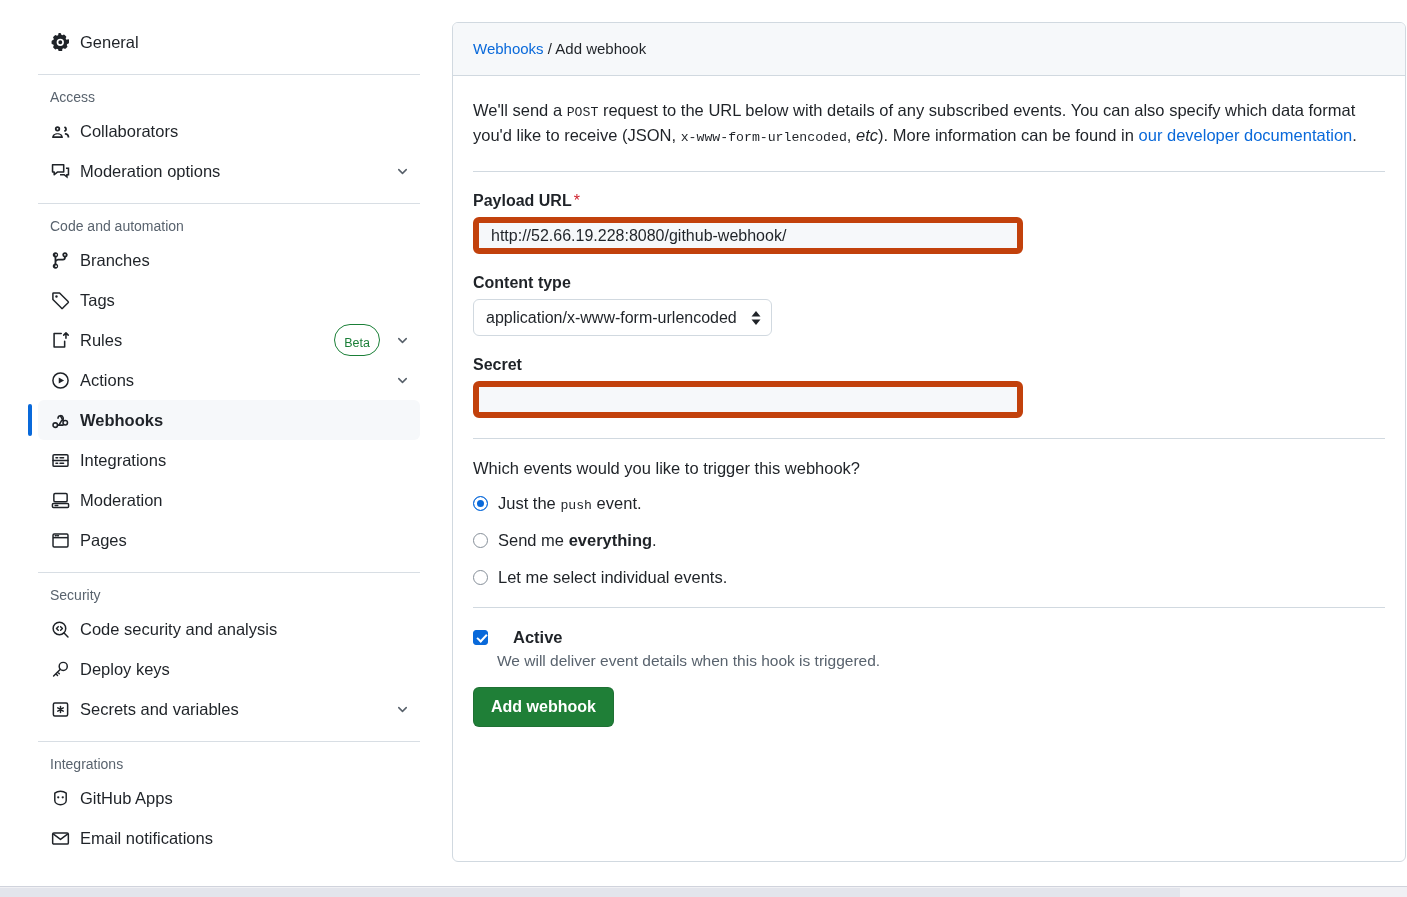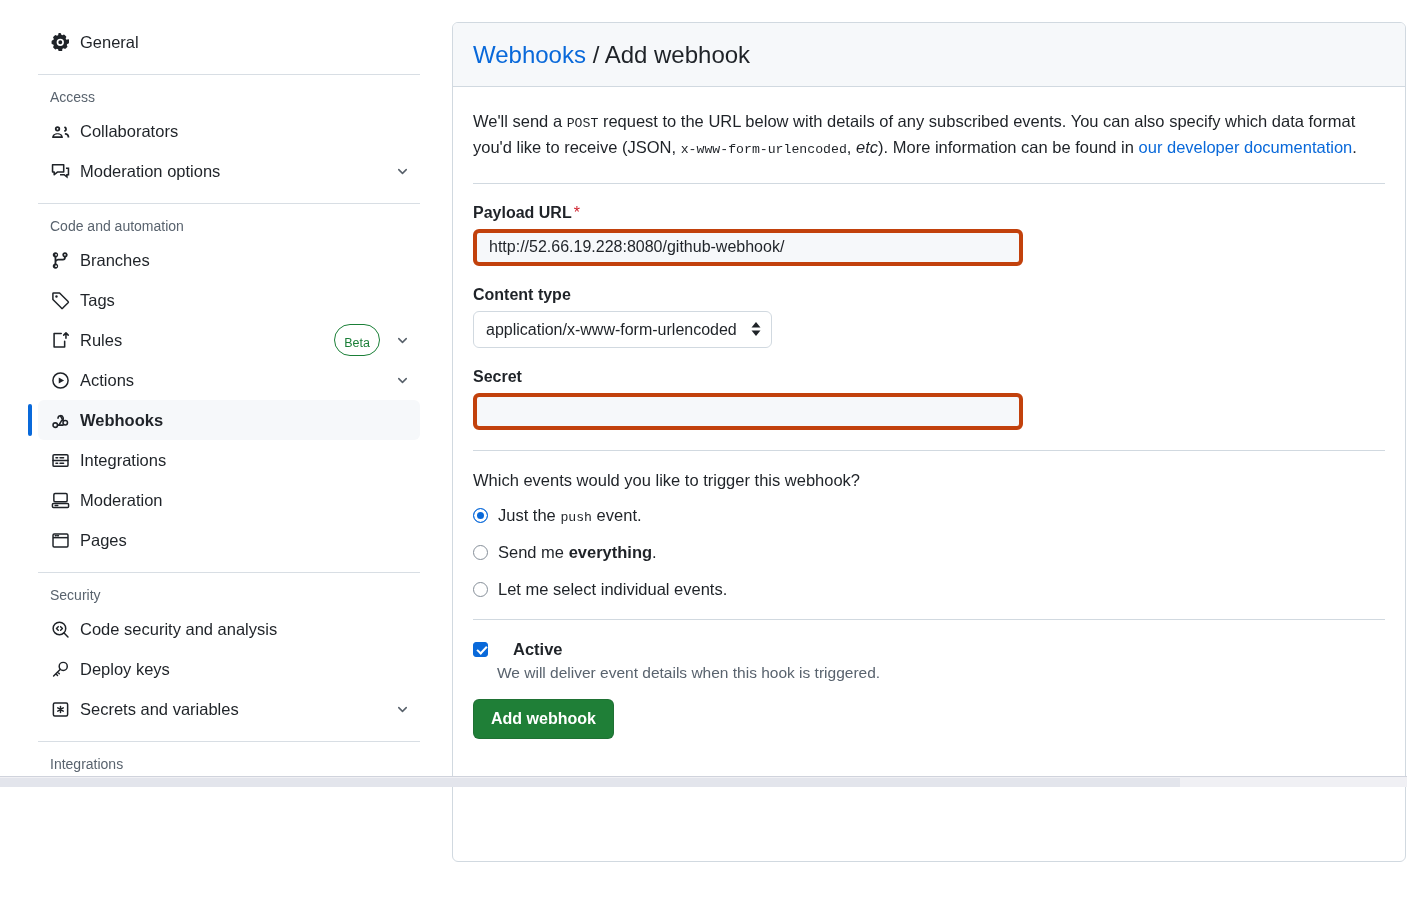--- a/index.html
+++ b/index.html
@@ -4,21 +4,21 @@
 <style>
   * { box-sizing: border-box; }
   html, body {
     margin: 0; padding: 0;
     width: 1407px; height: 897px;
     background: #ffffff;
     font-family: "Liberation Sans", sans-serif;
     color: #1f2328;
     overflow: hidden;
   }
-  .page { position: relative; width: 1407px; height: 787px; display: flex; }
+  .page { position: relative; width: 1407px; height: 897px; display: flex; }
 
   
   .sidebar {
     width: 440px;
     flex: 0 0 440px;
     padding: 0;
     background: #ffffff;
     overflow: hidden;
   }
   .nav-list { list-style: none; margin: 0; padding: 0; }
@@ -91,21 +91,21 @@
     height: 840px;
     border: 1px solid #d1d9e0;
     border-radius: 6px;
     background: #ffffff;
     overflow: hidden;
   }
   .panel-header {
     background: #f6f8fa;
     border-bottom: 1px solid #d1d9e0;
     padding: 16px 20px;
-    font-size: 24px;
+    font-size: 15px;
     line-height: 1.3;
   }
   .panel-header .crumb-link { color: #0969da; text-decoration: none; cursor: pointer; }
   .panel-header .crumb-sep { color: #1f2328; }
   .panel-header .crumb-current { color: #1f2328; }
 
   .panel-body { padding: 22px 20px 20px; }
 
   .intro {
     font-size: 16.5px;
@@ -137,21 +137,21 @@
 
   .text-input {
     display: block;
     width: 550px;
     height: 37px;
     padding: 5px 12px;
     font-size: 16px;
     font-family: "Liberation Sans", sans-serif;
     color: #1f2328;
     background: #f6f8fa;
-    border: 4px solid #c2410c;
+    border: 6px solid #c2410c;
     border-radius: 6px;
     outline: none;
   }
   .select-box {
     position: relative;
     display: inline-block;
     height: 37px;
     text-decoration: underline;
   }
   .select-box select {

